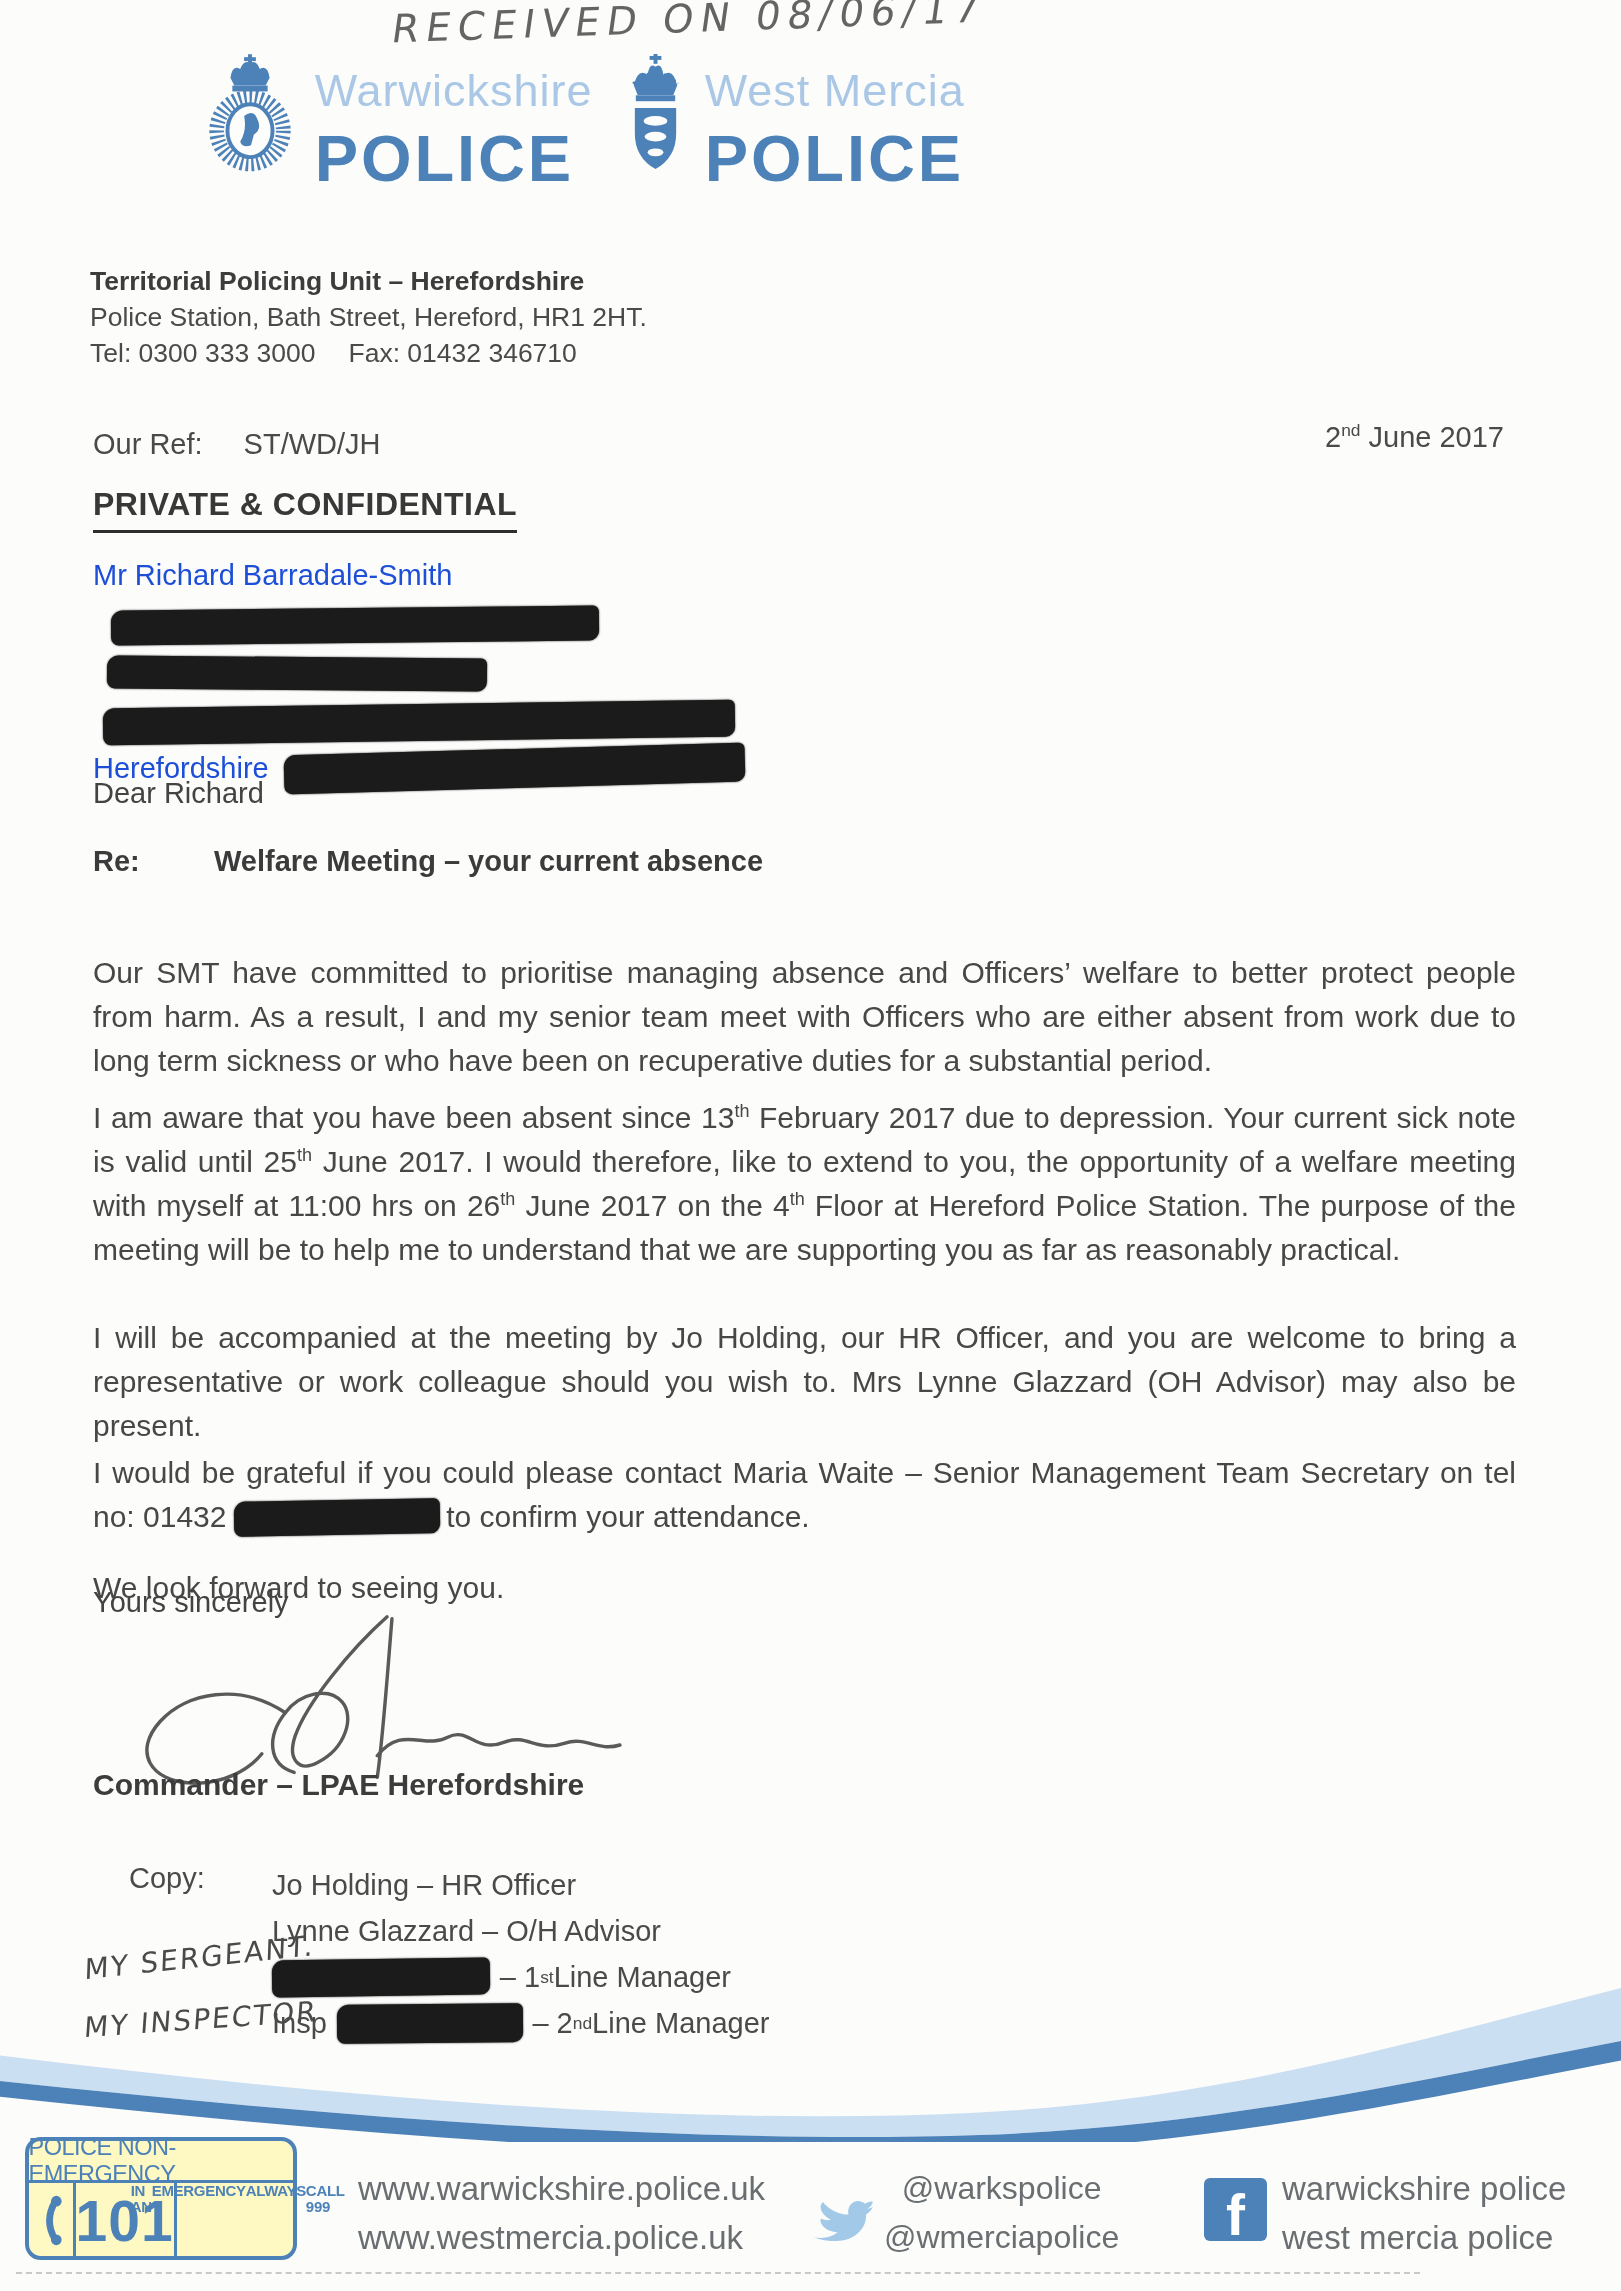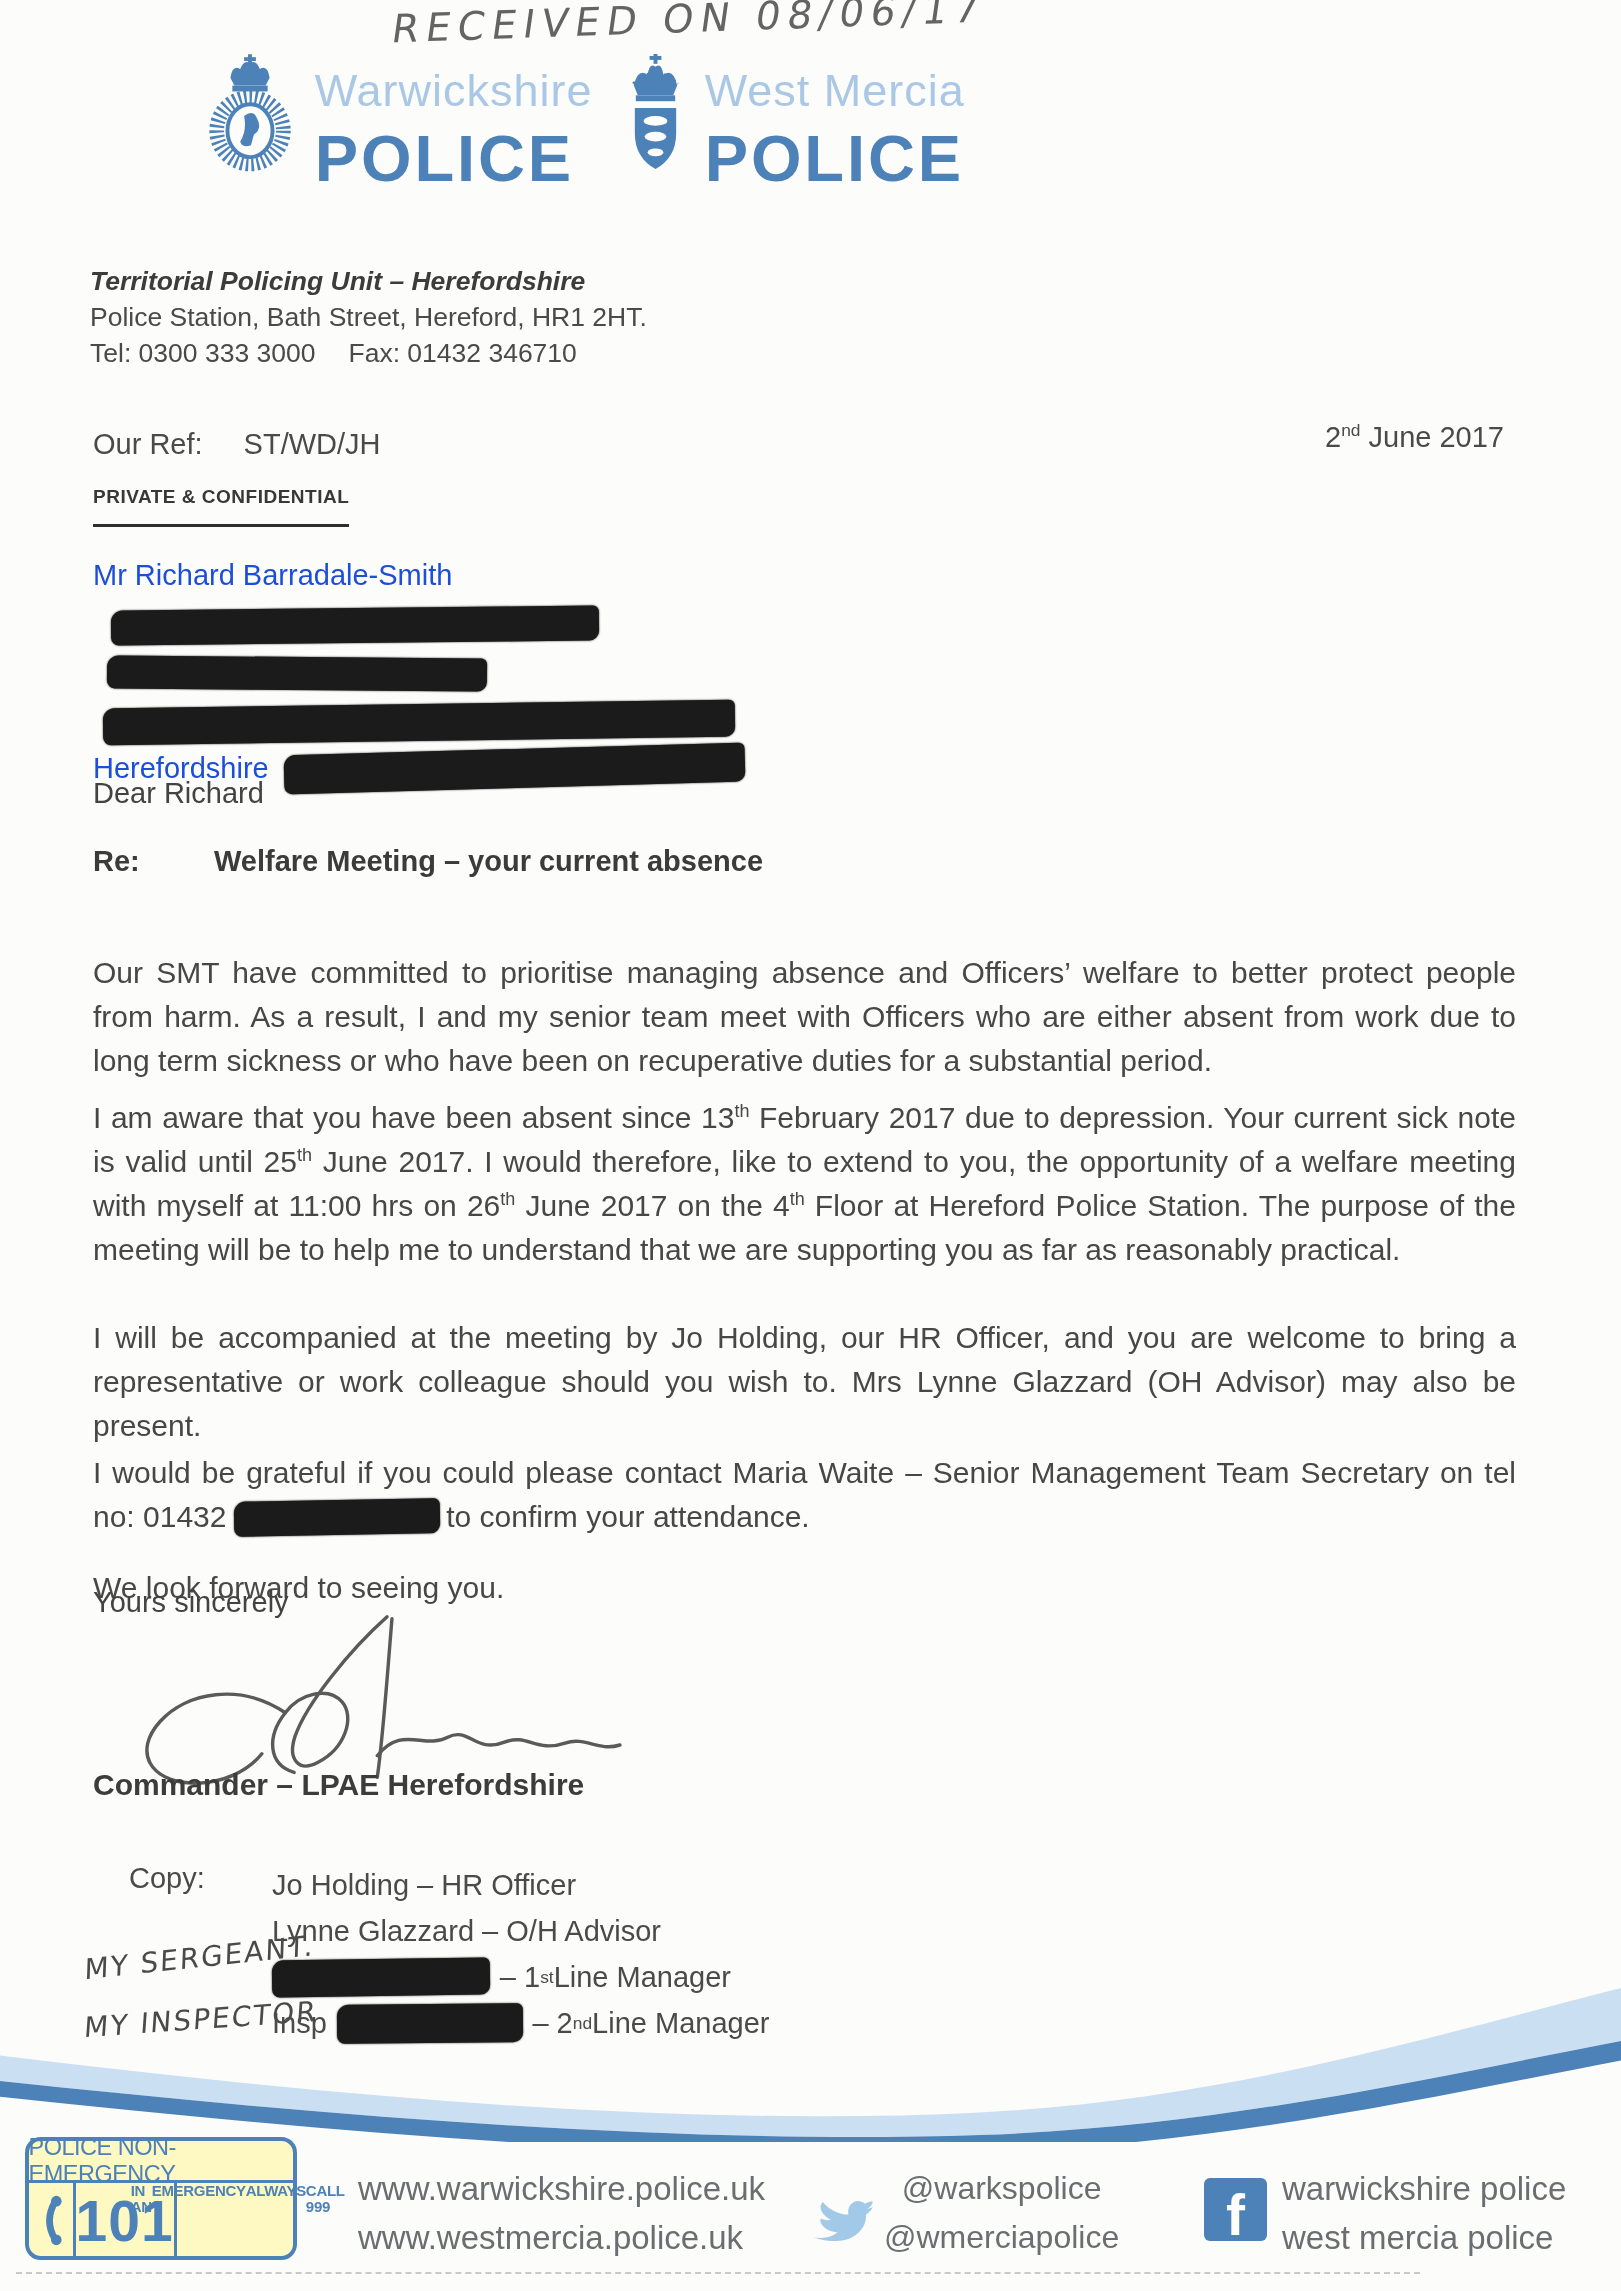--- a/index.html
+++ b/index.html
@@ -15,29 +15,29 @@
 
   
   .logos{position:absolute;left:201px;top:54px;display:flex;align-items:flex-start;}
   .logo-text{margin-top:13.7px;line-height:1;}
   .region{font-size:45px;color:#aac8e6;letter-spacing:1px;}
   .police-word{font-size:65px;font-weight:bold;color:#4d82b8;letter-spacing:2.9px;margin-top:13px;}
   .badge{margin-right:15.7px;}
   .crest{margin:0 13.7px 0 27.4px;}
 
   .unit-block{position:absolute;left:90px;top:263px;line-height:36px;font-size:26.5px;color:#4a4a4a;}
-  .unit-block .b{font-weight:bold;color:#3c3c3c;font-style:italic;}
+  .unit-block .b{font-weight:bold;color:#3c3c3c;}
   .telfax span{margin-right:33px;}
 
   .ref-row{position:absolute;left:93px;top:428px;font-size:29px;color:#4a4a4a;}
   .ref-row .val{margin-left:41px;}
   .date{position:absolute;left:1325px;top:421px;font-size:29px;color:#4a4a4a;}
   sup{font-size:60%;vertical-align:super;line-height:0;}
 
-  .confidential{position:absolute;left:93px;top:486px;font-size:19px;font-weight:bold;color:#383838;border-bottom:3.9px solid #2e2e2e;padding-bottom:16px;letter-spacing:0.5px;}
+  .confidential{position:absolute;left:93px;top:486px;font-size:32px;font-weight:bold;color:#383838;border-bottom:3.9px solid #2e2e2e;padding-bottom:7px;letter-spacing:0.5px;}
 
   .addressee{position:absolute;left:93px;top:559px;font-size:29px;color:#1d4ed8;}
   .addressee .line{margin-bottom:0;}
   .redact{background:#1b1b1b;border-radius:11.8px 5.9px 9.8px 7.8px;box-shadow:0 0 2px #1b1b1b;}
   .bar{display:block;}
   .bar1{width:488px;height:35px;margin:15.7px 0 0 17.6px;transform:rotate(-.6deg);}
   .bar2{width:380px;height:33px;margin:14.7px 0 0 13.7px;transform:rotate(.5deg);}
   .bar3{width:632px;height:37px;margin:13.7px 0 0 9.8px;transform:rotate(-.8deg);}
   .county-row{margin-top:7.8px;display:flex;align-items:center;}
   .bar4{display:inline-block;width:461px;height:39px;margin-left:15.7px;transform:rotate(-1.6deg);}

